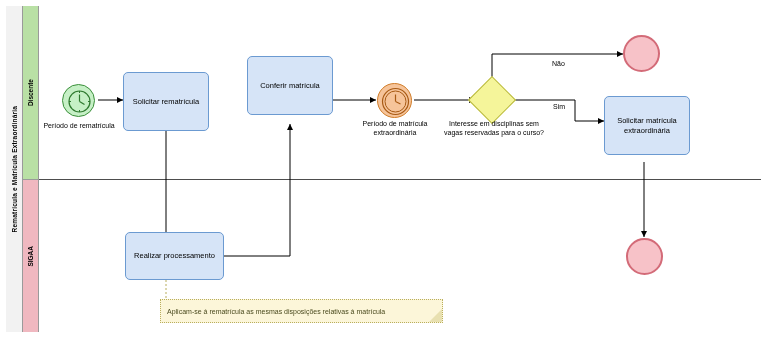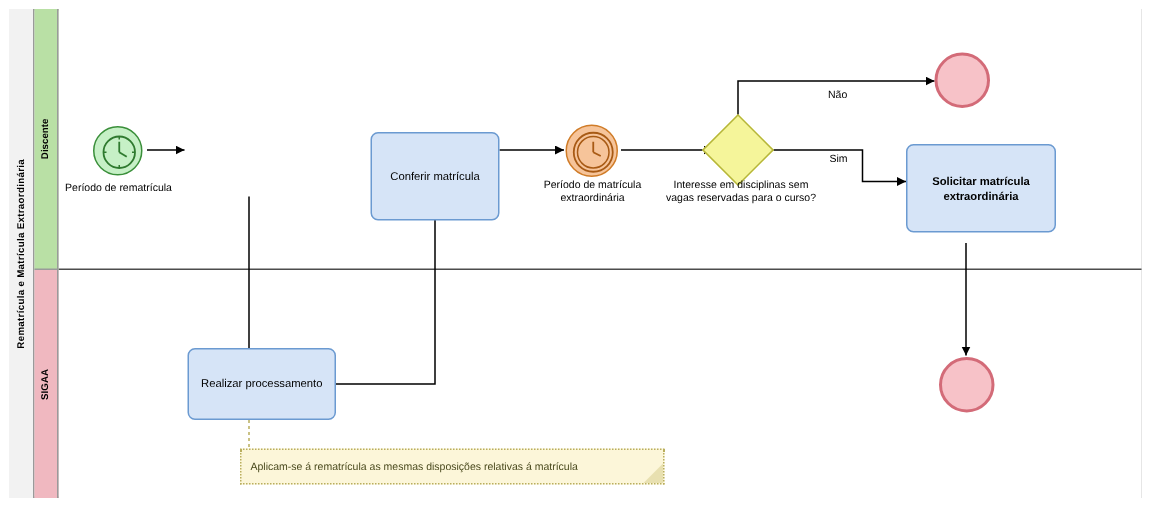--- a/index.html
+++ b/index.html
@@ -232,22 +232,25 @@
       <line x1="16.5" y1="16.5" x2="16.5" y2="9.5" stroke="#2f7a2f" stroke-width="1.2"></line>
       <line x1="16.5" y1="16.5" x2="21.5" y2="19.5" stroke="#2f7a2f" stroke-width="1.2"></line>
       <line x1="16.5" y1="6" x2="16.5" y2="8" stroke="#2f7a2f" stroke-width="1"></line>
       <line x1="16.5" y1="25" x2="16.5" y2="27" stroke="#2f7a2f" stroke-width="1"></line>
       <line x1="6" y1="16.5" x2="8" y2="16.5" stroke="#2f7a2f" stroke-width="1"></line>
       <line x1="25" y1="16.5" x2="27" y2="16.5" stroke="#2f7a2f" stroke-width="1"></line>
     </svg>
   </div>
   <div class="lbl" style="left:31px; top:122px; width:96px;">Período de rematrícula</div>
 
-
-  <div class="task" style="left:247px; top:88px; width:86px; height:59px;">
+  <div class="task" style="left:123px; top:72px; width:86px; height:59px;">
+    <span>Solicitar rematrícula</span>
+  </div>
+
+  <div class="task" style="left:247px; top:56px; width:86px; height:59px;">
     <span>Conferir matrícula</span>
   </div>
 
   <div class="event evt-timer-inter" style="left:377px; top:83px; width:35px; height:35px;">
     <svg viewBox="0 0 35 35" width="35" height="35">
       <circle cx="17.5" cy="17.5" r="13" fill="none" stroke="#a85a14" stroke-width="1.2"></circle>
       <circle cx="17.5" cy="17.5" r="10.5" fill="none" stroke="#a85a14" stroke-width="1"></circle>
       <line x1="17.5" y1="17.5" x2="17.5" y2="10.5" stroke="#a85a14" stroke-width="1.2"></line>
       <line x1="17.5" y1="17.5" x2="22.5" y2="20" stroke="#a85a14" stroke-width="1.2"></line>
     </svg>
@@ -255,21 +258,21 @@
   <div class="lbl" style="left:348px; top:120px; width:94px;">Período de matrícula extraordinária</div>
 
   <div class="gateway" style="left:475px; top:83px;"></div>
   <div class="lbl" style="left:441px; top:120px; width:106px;">Interesse em disciplinas sem vagas reservadas para o curso?</div>
 
   <div class="flow-lbl" style="left:552px; top:60px;">Não</div>
   <div class="flow-lbl" style="left:553px; top:103px;">Sim</div>
 
   <div class="event evt-end" style="left:623px; top:35px; width:37px; height:37px;"></div>
 
-  <div class="task" style="left:604px; top:96px; width:100px; height:59px;font-weight:bold;">
+  <div class="task" style="left:604px; top:96px; width:86px; height:59px;">
     <span>Solicitar matrícula extraordinária</span>
   </div>
 
   <div class="task" style="left:125px; top:232px; width:99px; height:48px;">
     <span>Realizar processamento</span>
   </div>
 
   <div class="event evt-end" style="left:626px; top:238px; width:37px; height:37px;"></div>
 
   <div class="annotation" style="left:160px; top:299px; width:283px; height:24px;">

